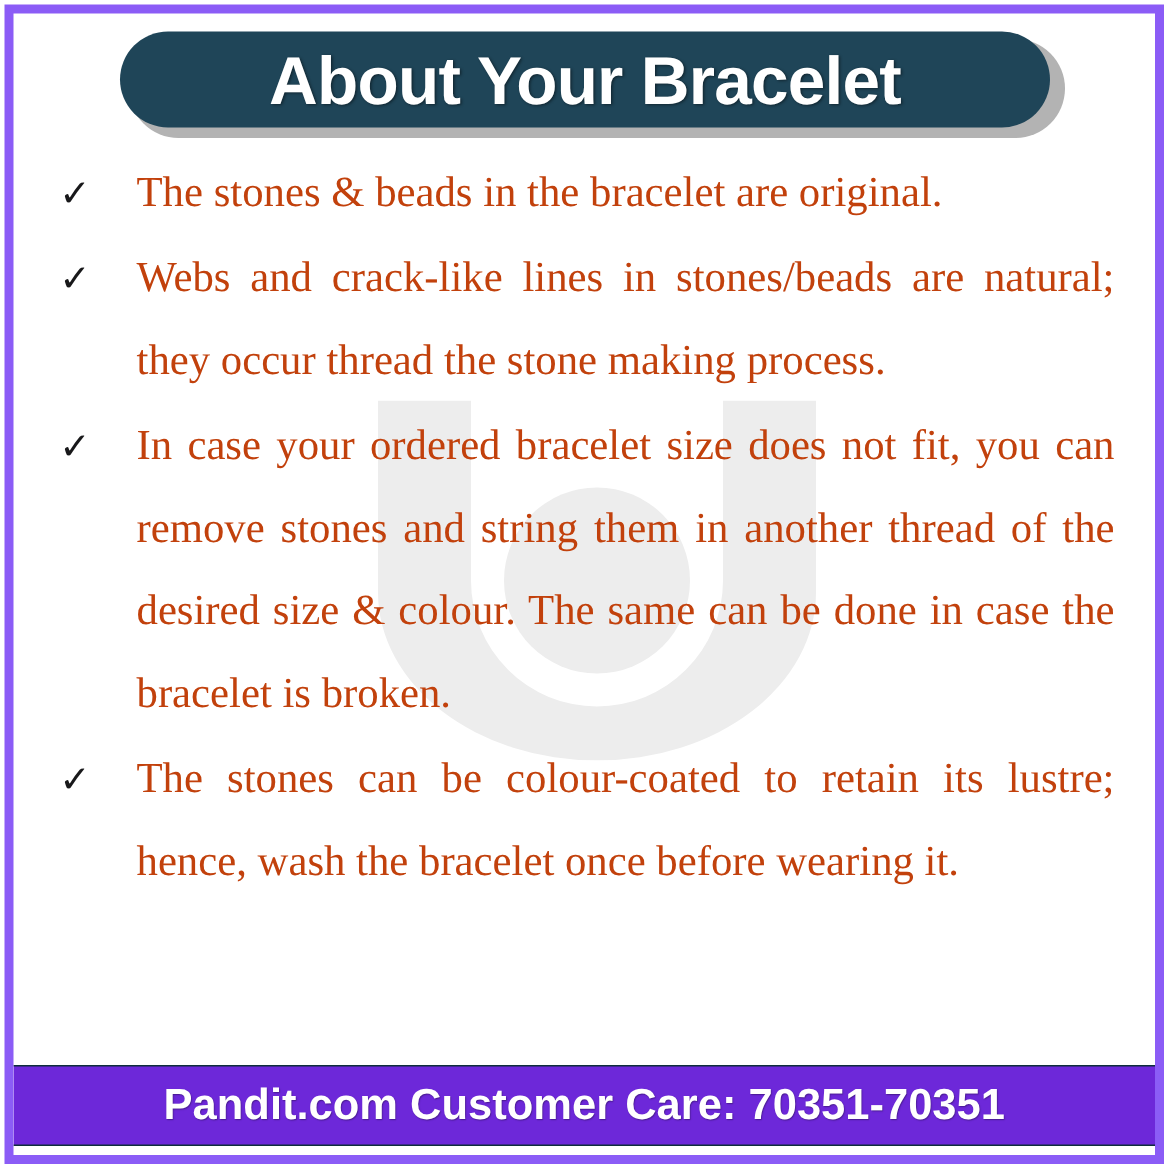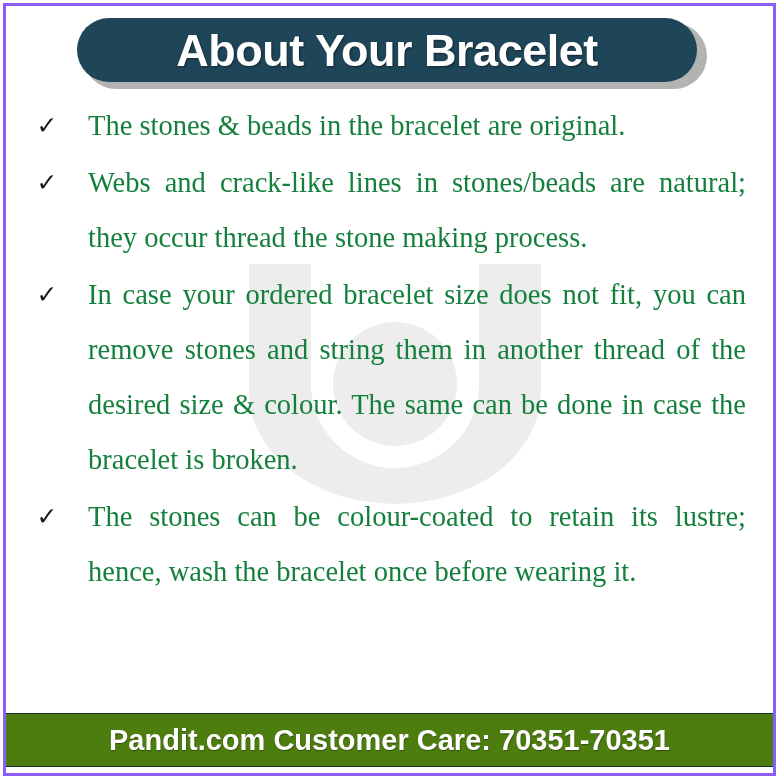--- a/index.html
+++ b/index.html
@@ -21,21 +21,21 @@
     width: 780px;
     height: 780px;
     background: #ffffff;
     padding: 3px 4px 4px 3px;
   }
   #frame {
     position: relative;
     box-sizing: border-box;
     width: 100%;
     height: 100%;
-    border: 3px solid #8b5cf6;
+    border: 6px solid #8b5cf6;
     background: #ffffff;
     overflow: hidden;
   }
 
   
   #watermark {
     position: absolute;
     left: 243px;
     top: 258px;
     width: 292px;
@@ -104,35 +104,35 @@
     font-size: 25px;
     line-height: 55px;
     color: #18181a;
     text-align: center;
   }
   .btext {
     display: block;
     font-family: "Liberation Serif", serif;
     font-size: 28.5px;
     line-height: 55px;
-    color: #15803d;
+    color: #c2410c;
     text-align: justify;
     text-justify: inter-word;
     hyphens: none;
   }
   .btext.nojust { text-align: left; }
 
   
   #footer {
     position: absolute;
     left: 0;
     right: 0;
     bottom: 6px;
     height: 52px;
-    background: #4d7c0f;
+    background: #6d28d9;
     border-top: 1px solid #0f2d3d;
     border-bottom: 1px solid #0f2d3d;
     display: flex;
     align-items: center;
     justify-content: center;
     z-index: 3;
   }
   #footer-text {
     font-family: "Liberation Sans", sans-serif;
     font-weight: bold;

